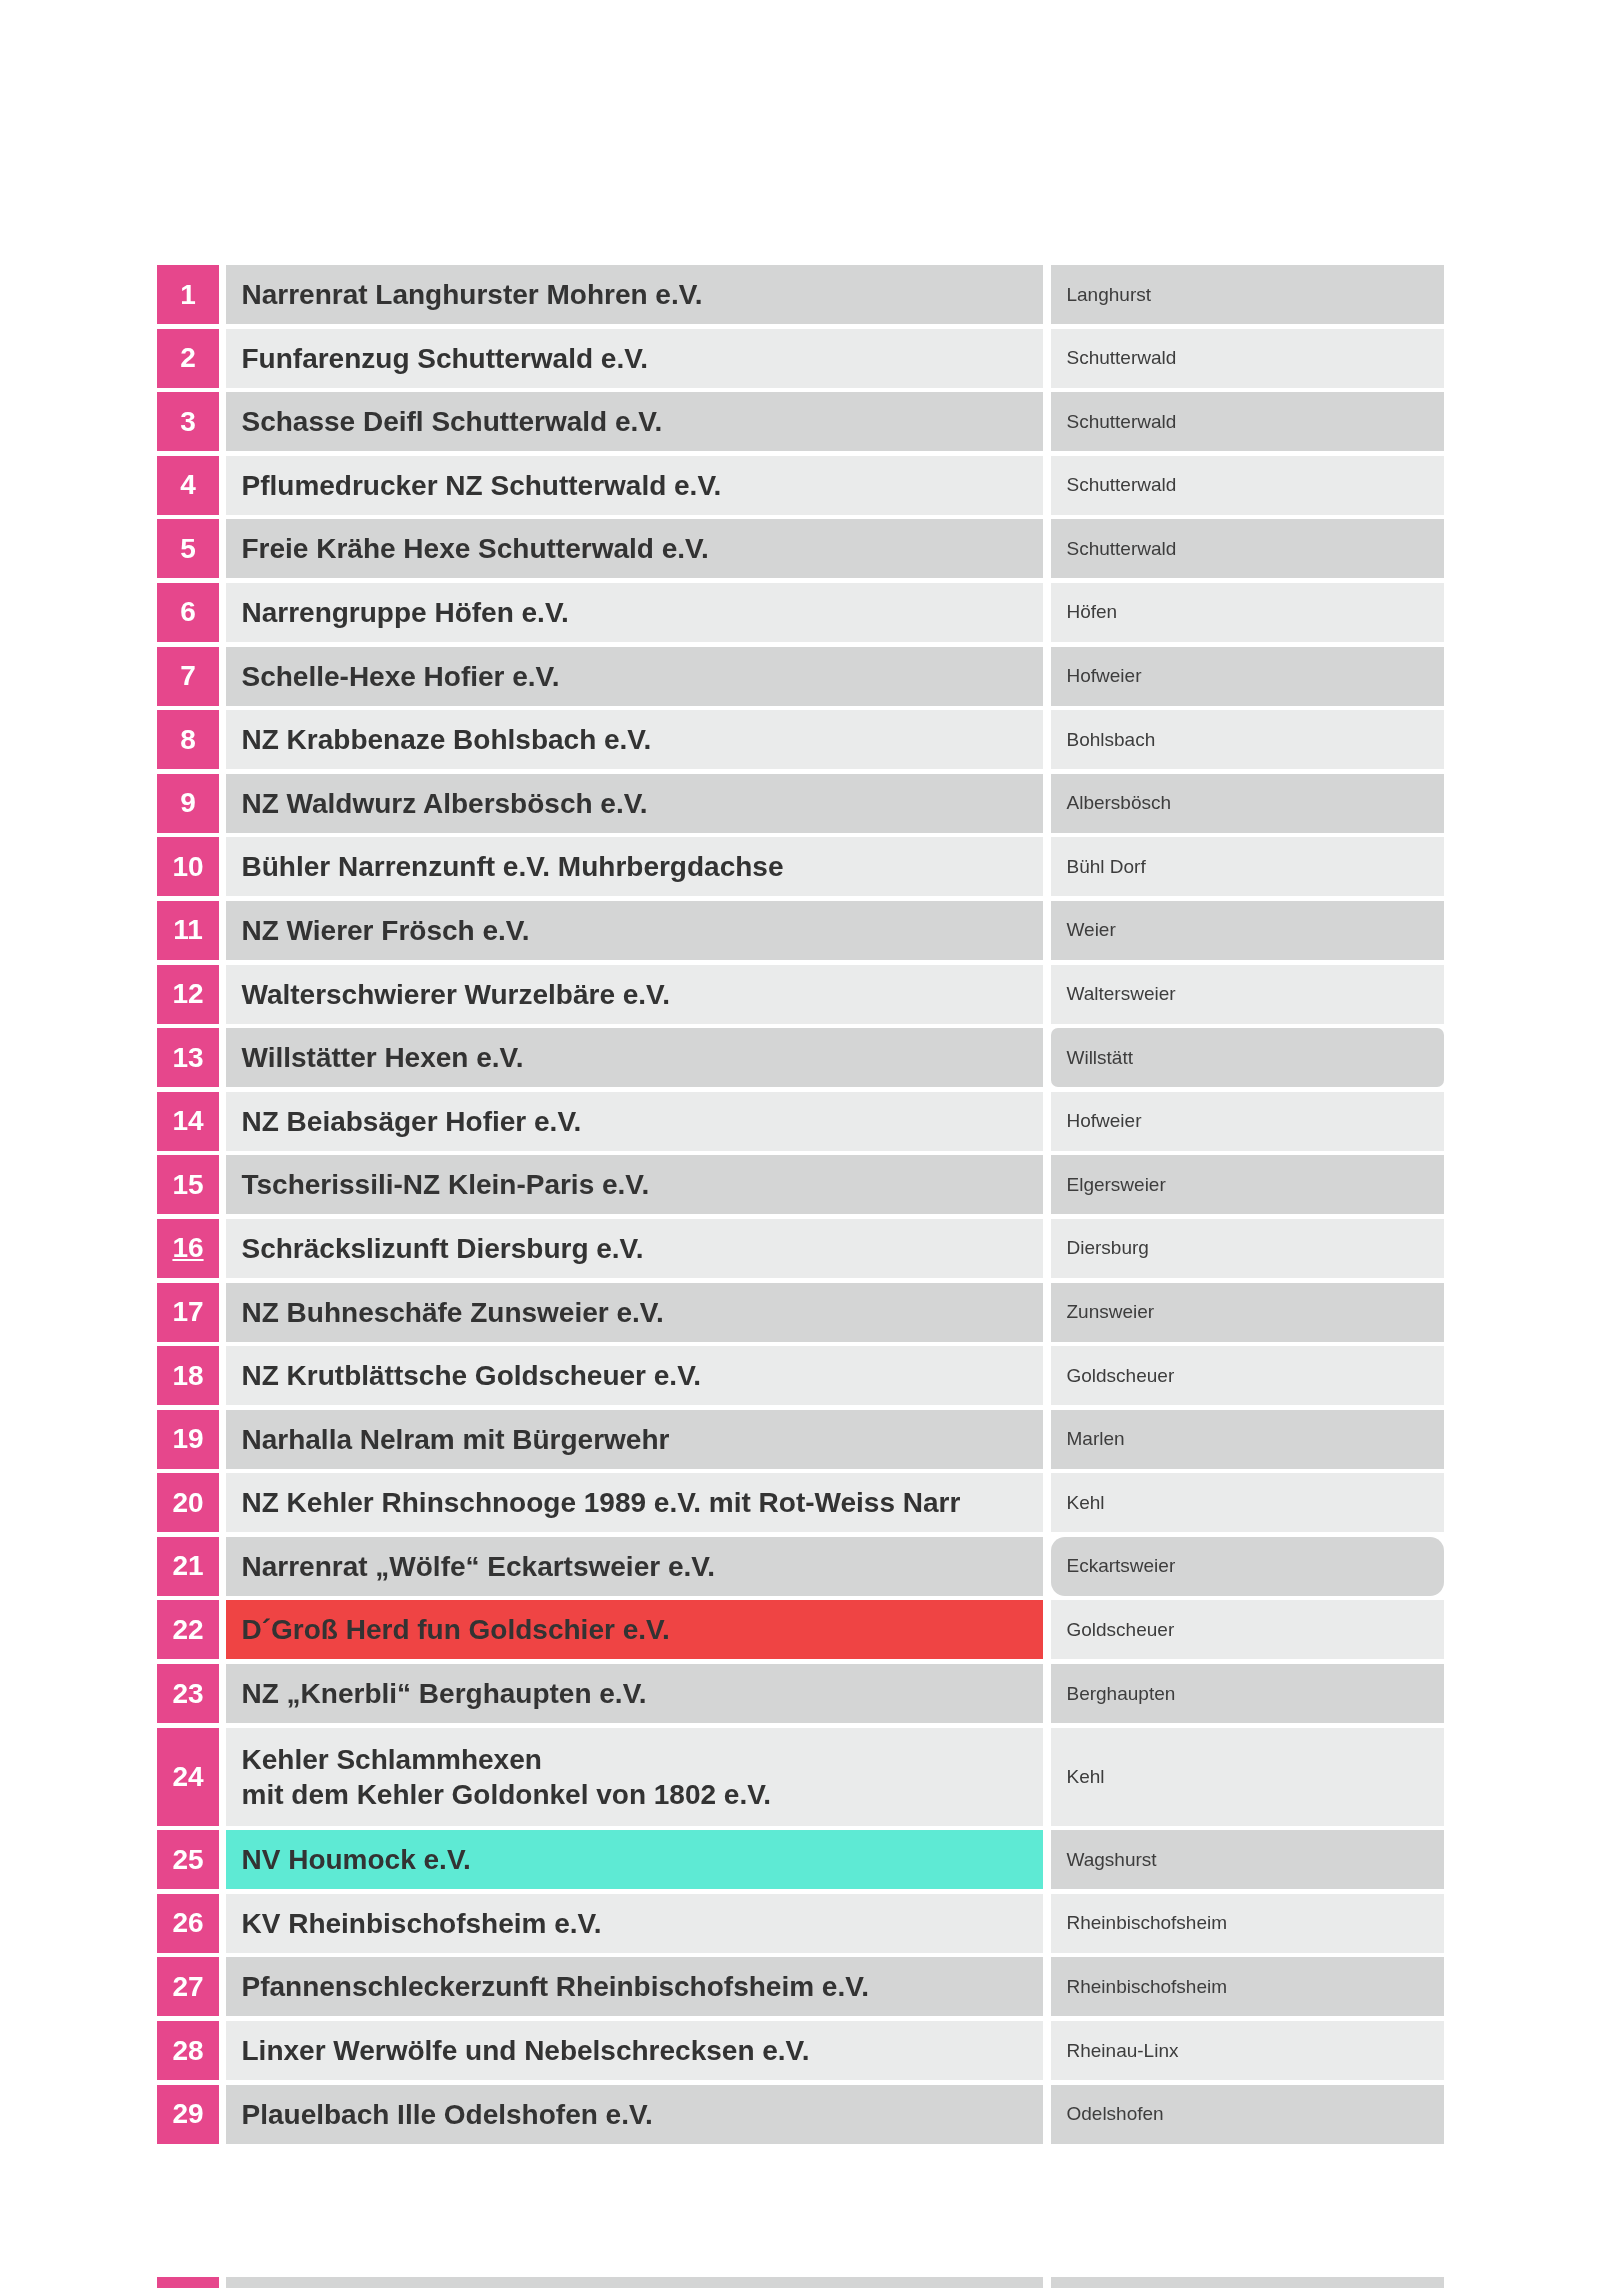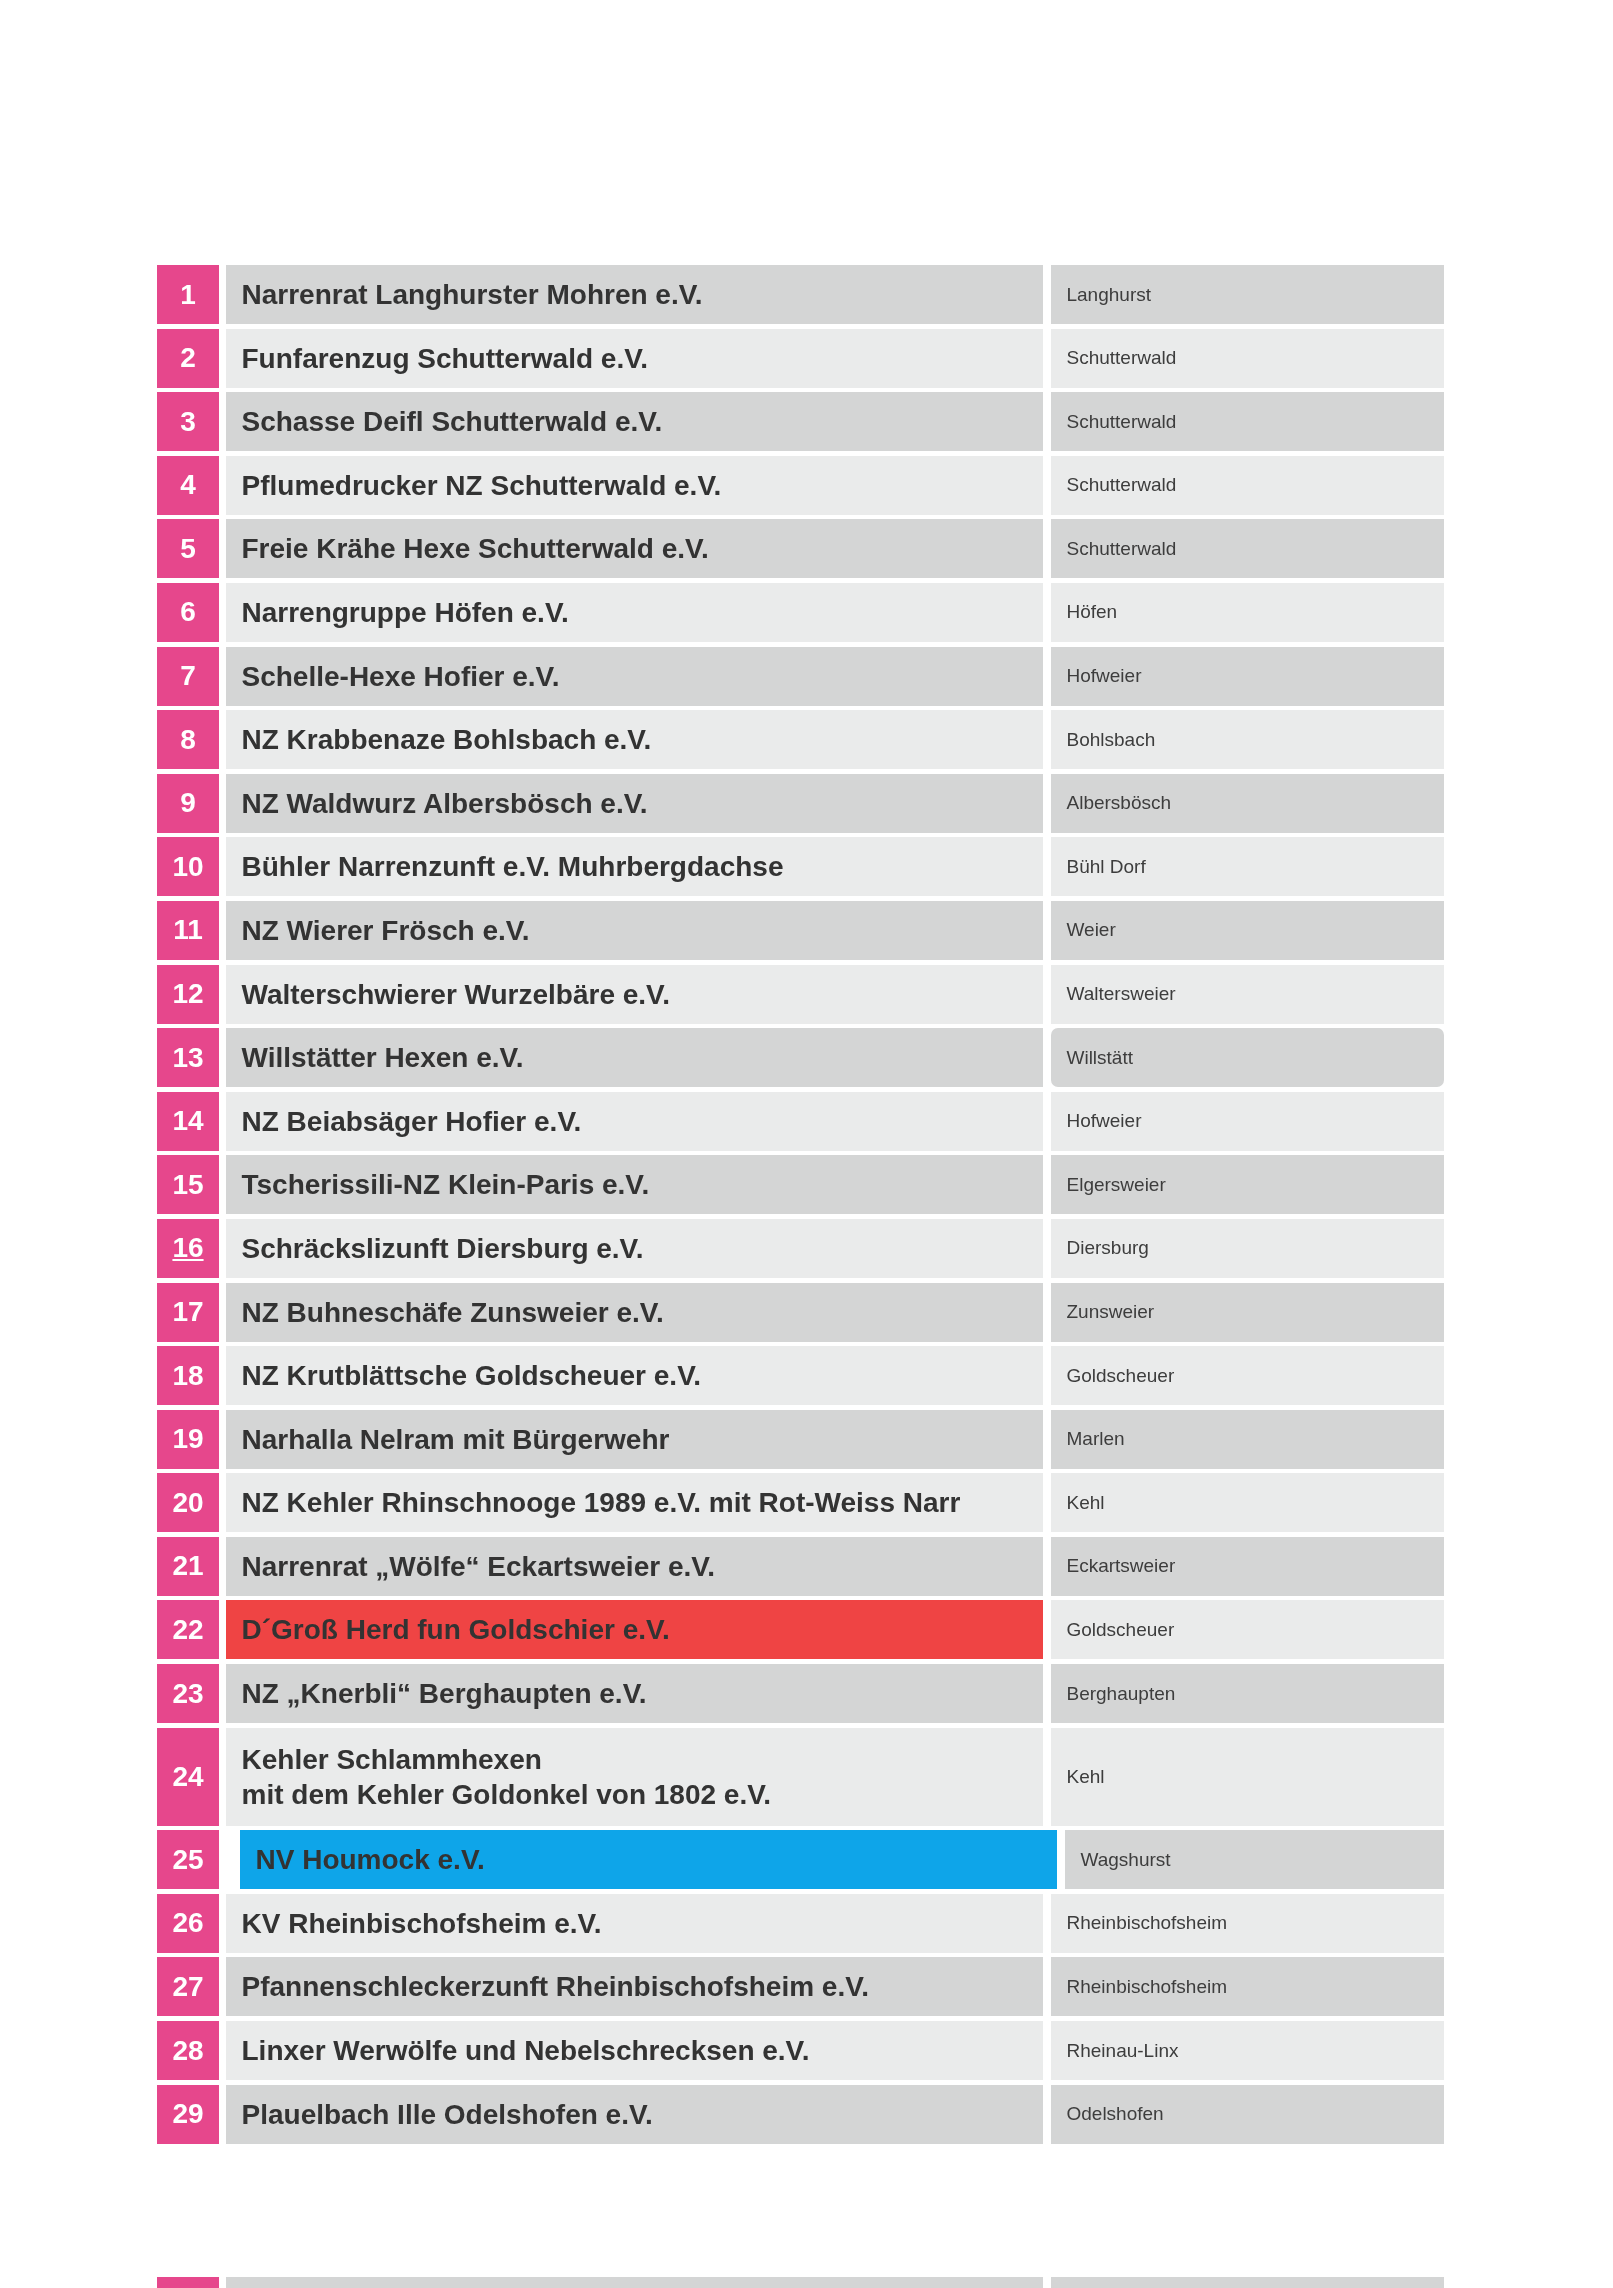--- a/index.html
+++ b/index.html
@@ -160,41 +160,41 @@
         <div class="loc-cell" style="background: rgb(212, 213, 213);">Marlen</div>
       </div>
       <div class="club-row">
         <div class="badge" style="background: rgb(230, 71, 140);">20</div>
         <div class="name-cell" style="background: rgb(234, 235, 235);">NZ Kehler Rhinschnooge 1989 e.V. mit Rot-Weiss Narr</div>
         <div class="loc-cell" style="background: rgb(234, 235, 235);">Kehl</div>
       </div>
       <div class="club-row">
         <div class="badge" style="background: rgb(230, 71, 140);">21</div>
         <div class="name-cell" style="background: rgb(212, 213, 213);">Narrenrat „Wölfe“ Eckartsweier e.V.</div>
-        <div class="loc-cell" style="background: rgb(212, 213, 213);">Eckartsweier</div>
+        <div class="loc-cell" style="background: rgb(212, 213, 213); border-radius: 14px;">Eckartsweier</div>
       </div>
       <div class="club-row">
         <div class="badge" style="background: rgb(230, 71, 140);">22</div>
         <div class="name-cell" style="background: #ef4444;">D´Groß Herd fun Goldschier e.V.</div>
         <div class="loc-cell" style="background: rgb(234, 235, 235);">Goldscheuer</div>
       </div>
       <div class="club-row">
         <div class="badge" style="background: rgb(230, 71, 140);">23</div>
         <div class="name-cell" style="background: rgb(212, 213, 213);">NZ „Knerbli“ Berghaupten e.V.</div>
         <div class="loc-cell" style="background: rgb(212, 213, 213);">Berghaupten</div>
       </div>
       <div class="club-row tall">
         <div class="badge" style="background: rgb(230, 71, 140);">24</div>
         <div class="name-cell" style="background: rgb(234, 235, 235);">Kehler Schlammhexen
 mit dem Kehler Goldonkel von 1802 e.V.</div>
         <div class="loc-cell" style="background: rgb(234, 235, 235);">Kehl</div>
       </div>
       <div class="club-row">
         <div class="badge" style="background: rgb(230, 71, 140);">25</div>
-        <div class="name-cell" style="background: #0ea5e9; margin-left: 14px;">NV Houmock e.V.</div>
+        <div class="name-cell" style="background: #5eead4;">NV Houmock e.V.</div>
         <div class="loc-cell" style="background: rgb(212, 213, 213);">Wagshurst</div>
       </div>
       <div class="club-row">
         <div class="badge" style="background: rgb(230, 71, 140);">26</div>
         <div class="name-cell" style="background: rgb(234, 235, 235);">KV Rheinbischofsheim e.V.</div>
         <div class="loc-cell" style="background: rgb(234, 235, 235);">Rheinbischofsheim</div>
       </div>
       <div class="club-row">
         <div class="badge" style="background: rgb(230, 71, 140);">27</div>
         <div class="name-cell" style="background: rgb(212, 213, 213);">Pfannenschleckerzunft Rheinbischofsheim e.V.</div>

